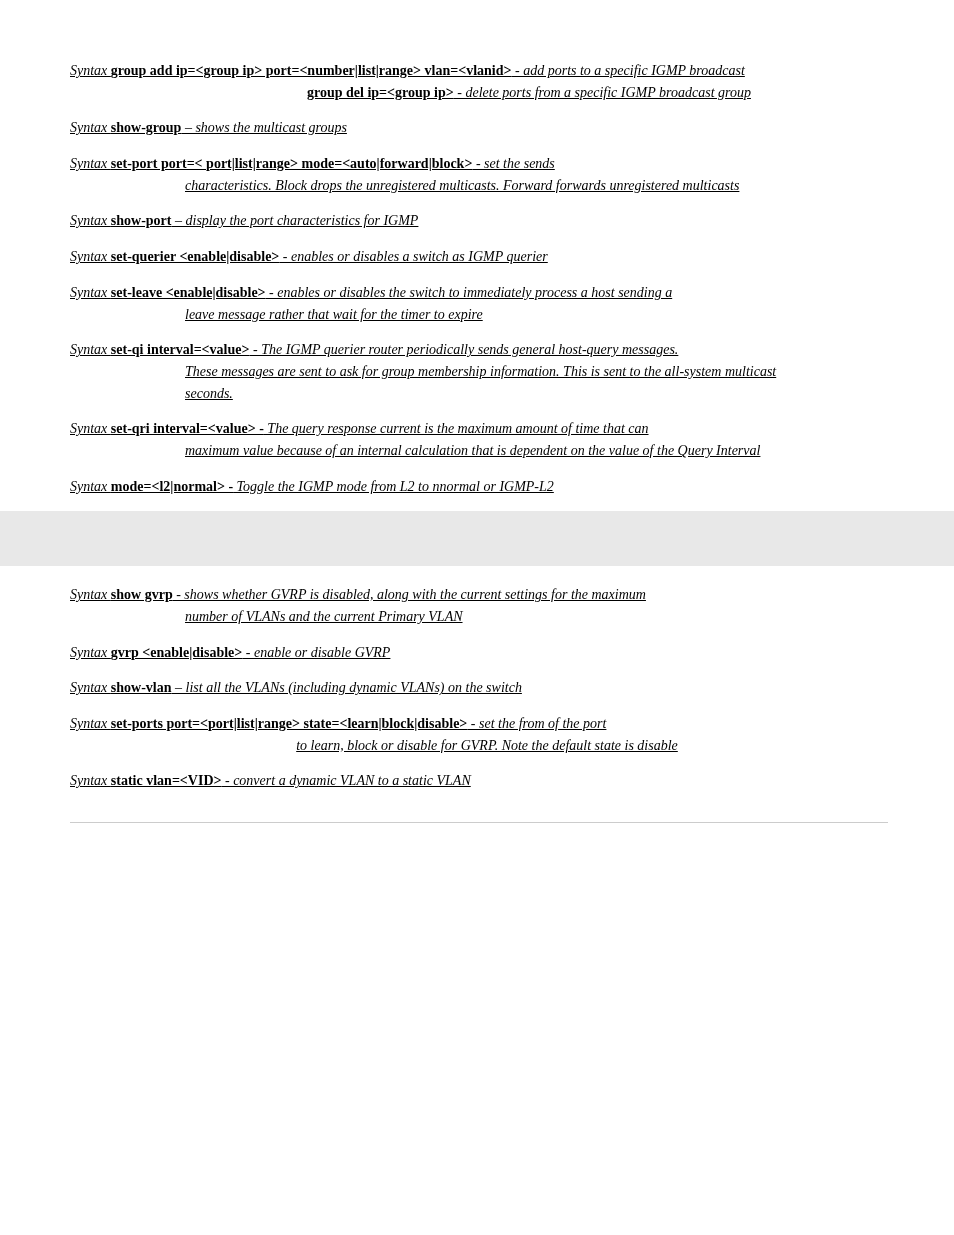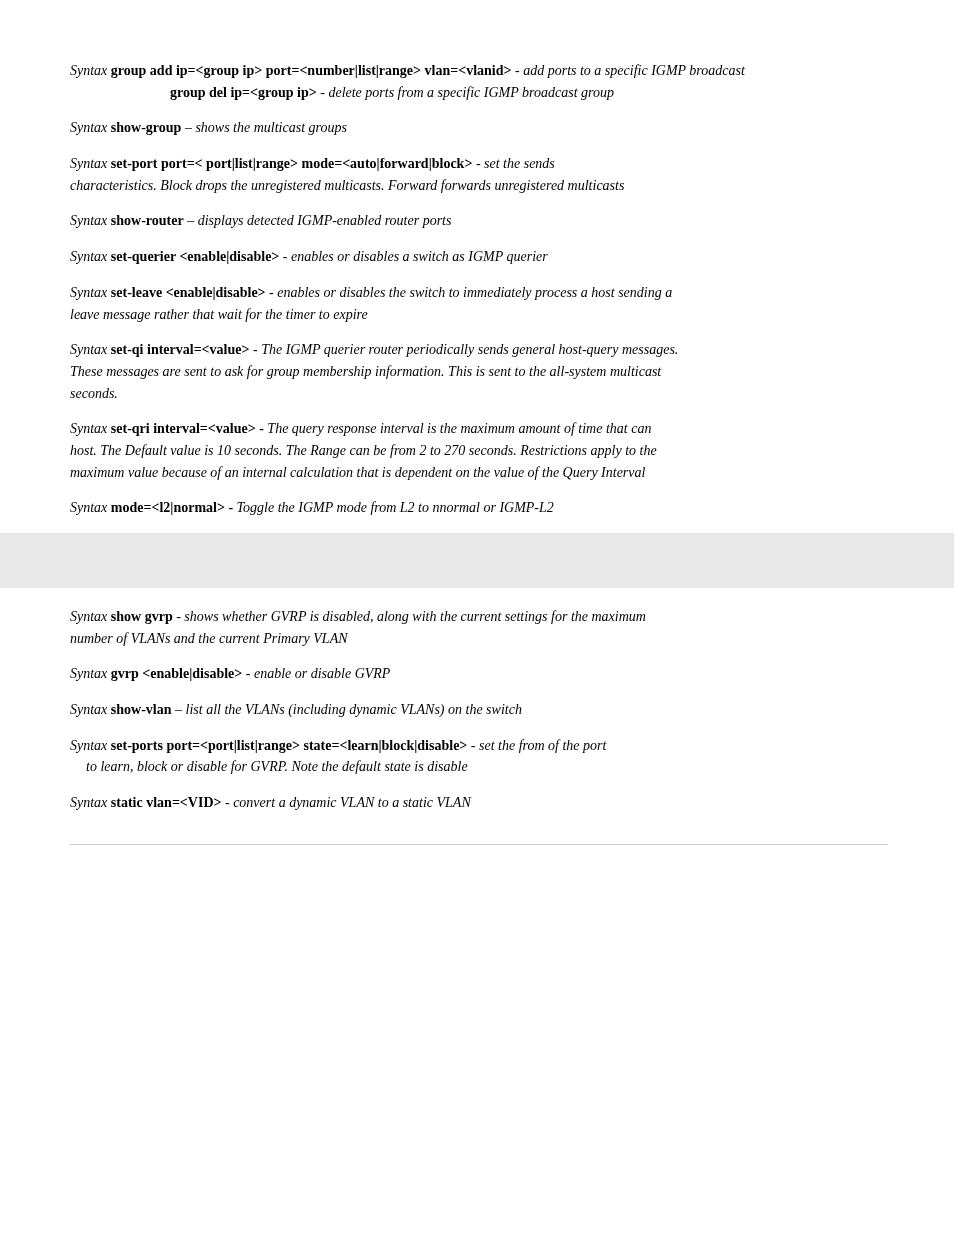--- a/index.html
+++ b/index.html
@@ -15,20 +15,21 @@
       color: #000000;
       width: 954px;
       min-height: 1235px;
     }
 
     .page {
       width: 954px;
       min-height: 1235px;
       padding: 60px 66px 40px 70px;
       position: relative;
+      text-decoration: underline;
     }
 
     .section-top {
       margin-bottom: 10px;
     }
 
     .syntax-line {
       margin-bottom: 14px;
       line-height: 1.55;
     }
@@ -42,24 +43,26 @@
       font-style: normal;
     }
 
     .syntax-line .italic-desc {
       font-style: italic;
     }
 
     .syntax-line .indent {
       display: block;
       margin-left: 100px;
+      text-align: center;
     }
 
     .syntax-line .indent2 {
       display: block;
+      margin-left: 115px;
     }
 
     .divider-band {
       background: #e8e8e8;
       height: 55px;
       margin: 10px -70px;
       width: calc(100% + 140px);
     }
 
     .bottom-divider {
@@ -85,43 +88,42 @@
 
     <div class="syntax-line">
       <span class="syntax-label">Syntax </span><span class="bold-code">show-group</span><span class="italic-desc"> – shows the multicast groups</span>
     </div>
 
     <div class="syntax-line">
       <span class="syntax-label">Syntax </span><span class="bold-code">set-port port=&lt; port|list|range&gt; mode=&lt;auto|forward|block&gt;</span><span class="italic-desc"> - set the sends </span>
       <span class="indent2"><span class="italic-desc">characteristics. Block drops the unregistered multicasts. Forward forwards unregistered multicasts</span></span>
     </div>
 
+    <div class="syntax-line">
+      <span class="syntax-label">Syntax </span><span class="bold-code">show-port</span><span class="italic-desc"> – display the port characteristics for IGMP</span>
+    </div>
 
-    <div class="syntax-line">
-      <span class="syntax-label">Syntax </span><span class="bold-code">show-router</span><span class="italic-desc"> – displays detected IGMP-enabled router ports</span>
-    </div>
 
     <div class="syntax-line">
       <span class="syntax-label">Syntax </span><span class="bold-code">set-querier &lt;enable|disable&gt;</span><span class="italic-desc"> - enables or disables a switch as IGMP querier</span>
     </div>
 
     <div class="syntax-line">
       <span class="syntax-label">Syntax </span><span class="bold-code">set-leave &lt;enable|disable&gt;</span><span class="italic-desc"> - enables or disables the switch to immediately process a host sending a</span>
       <span class="indent2"><span class="italic-desc">leave message rather that wait for the timer to expire</span></span>
     </div>
 
     <div class="syntax-line">
       <span class="syntax-label">Synta</span><em>x </em><span class="bold-code">set-qi interval=&lt;value&gt;</span><span class="italic-desc"> - The IGMP querier router periodically sends general host-query messages.</span>
       <span class="indent2"><span class="italic-desc">These messages are sent to ask for group membership information.  This is sent to the all-system multicast</span></span>
       <span class="indent2"><span class="italic-desc">seconds.</span></span>
     </div>
 
     <div class="syntax-line">
-      <span class="syntax-label">Syntax </span><span class="bold-code">set-qri interval=&lt;value&gt; -</span><span class="italic-desc"> The query response interval is the maximum amount of time that can</span>
-      <span class="indent2"><span class="italic-desc">host. The Default value is 10 seconds. The Range can be from 2 to 270 seconds. Restrictions apply to the</span></span>
+      <span class="syntax-label">Syntax </span><span class="bold-code">set-qri interval=&lt;value&gt; -</span><span class="italic-desc"> The query response current is the maximum amount of time that can</span>
       <span class="indent2"><span class="italic-desc">maximum value because of an internal calculation that is dependent on the value of the Query Interval</span></span>
     </div>
 
     <div class="syntax-line">
       <span class="syntax-label">Syntax </span><span class="bold-code">mode=&lt;l2|normal&gt; -</span><span class="italic-desc"> Toggle the IGMP mode from L2 to nnormal or IGMP-L2</span>
     </div>
 
   </div>
 
   <div class="divider-band"></div>

